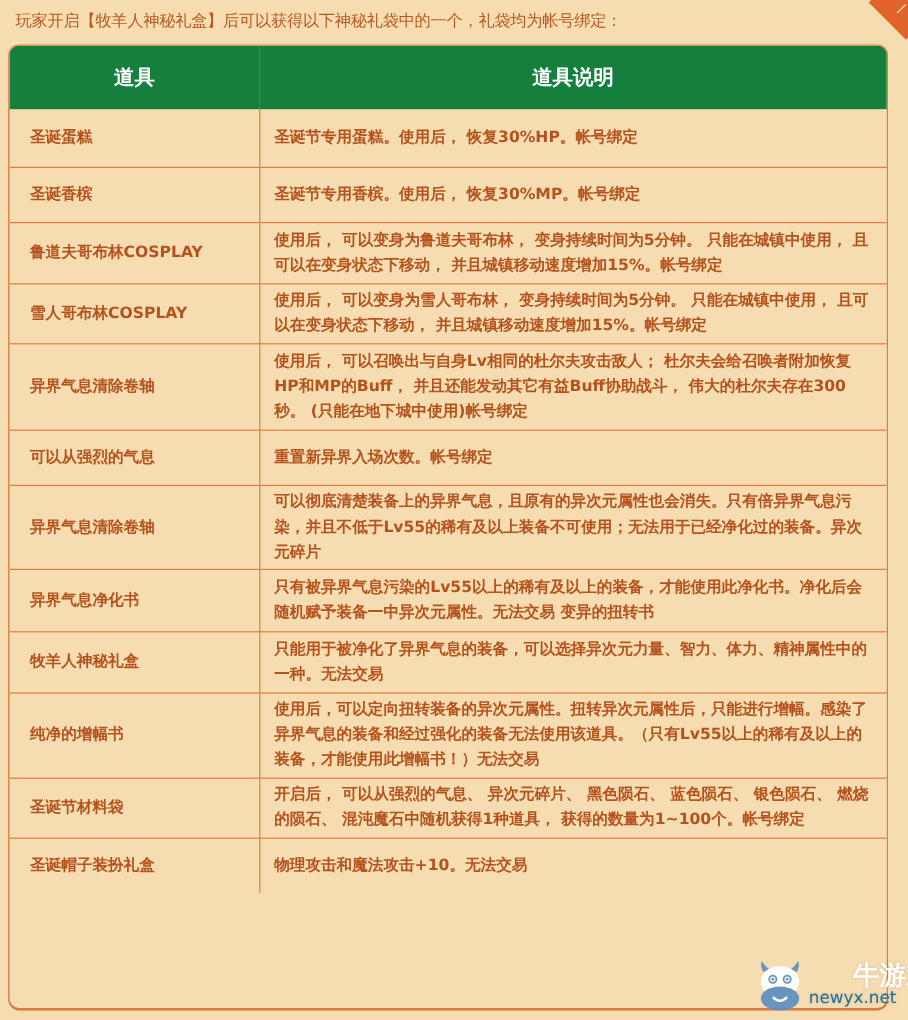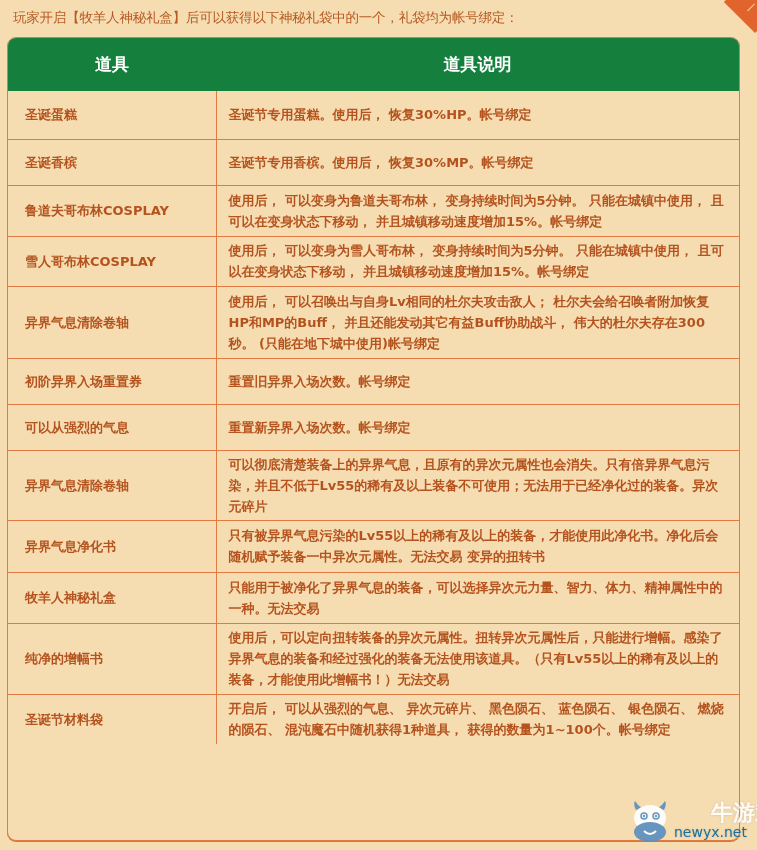--- a/index.html
+++ b/index.html
@@ -88,24 +88,20 @@
       </tr>
       <tr style="height:50px">
         <td class="name">雪人哥布林COSPLAY</td>
         <td>使用后， 可以变身为雪人哥布林， 变身持续时间为5分钟。 只能在城镇中使用， 且可以在变身状态下移动， 并且城镇移动速度增加15%。帐号绑定</td>
       </tr>
       <tr style="height:72px">
         <td class="name">异界气息清除卷轴</td>
         <td>使用后， 可以召唤出与自身Lv相同的杜尔夫攻击敌人； 杜尔夫会给召唤者附加恢复HP和MP的Buff， 并且还能发动其它有益Buff协助战斗， 伟大的杜尔夫存在300秒。 (只能在地下城中使用)帐号绑定</td>
       </tr>
       <tr style="height:46px">
-        <td class="name">初阶异界入场重置券</td>
-        <td>重置旧异界入场次数。帐号绑定</td>
-      </tr>
-      <tr style="height:46px">
         <td class="name">可以从强烈的气息</td>
         <td>重置新异界入场次数。帐号绑定</td>
       </tr>
       <tr style="height:70px">
         <td class="name">异界气息清除卷轴</td>
         <td>可以彻底清楚装备上的异界气息，且原有的异次元属性也会消失。只有倍异界气息污染，并且不低于Lv55的稀有及以上装备不可使用；无法用于已经净化过的装备。异次元碎片</td>
       </tr>
       <tr style="height:52px">
         <td class="name">异界气息净化书</td>
         <td>只有被异界气息污染的Lv55以上的稀有及以上的装备，才能使用此净化书。净化后会随机赋予装备一中异次元属性。无法交易 变异的扭转书</td>
@@ -115,20 +111,24 @@
         <td>只能用于被净化了异界气息的装备，可以选择异次元力量、智力、体力、精神属性中的一种。无法交易</td>
       </tr>
       <tr style="height:71px">
         <td class="name">纯净的增幅书</td>
         <td>使用后，可以定向扭转装备的异次元属性。扭转异次元属性后，只能进行增幅。感染了异界气息的装备和经过强化的装备无法使用该道具。（只有Lv55以上的稀有及以上的装备，才能使用此增幅书！）无法交易</td>
       </tr>
       <tr style="height:50px">
         <td class="name">圣诞节材料袋</td>
         <td>开启后， 可以从强烈的气息、 异次元碎片、 黑色陨石、 蓝色陨石、 银色陨石、 燃烧的陨石、 混沌魔石中随机获得1种道具， 获得的数量为1~100个。帐号绑定</td>
       </tr>
+      <tr style="height:46px">
+        <td class="name">圣诞帽子装扮礼盒</td>
+        <td>物理攻击和魔法攻击+10。无法交易</td>
+      </tr>
     </tbody>
   </table>
 </div>
 
 <div class="watermark">
   <svg width="40" height="44" viewBox="0 0 40 44" style="position:absolute;left:0;top:2px">
     <path d="M6 10 Q3 4 5 1 Q8 6 12 8 Z" fill="#5b8fbf"></path>
     <path d="M34 10 Q37 4 35 1 Q32 6 28 8 Z" fill="#5b8fbf"></path>
     <ellipse cx="20" cy="18" rx="16" ry="13" fill="#ffffff"></ellipse>
     <circle cx="14" cy="16" r="3" fill="#ffffff" stroke="#5b8fbf" stroke-width="1.5"></circle>

